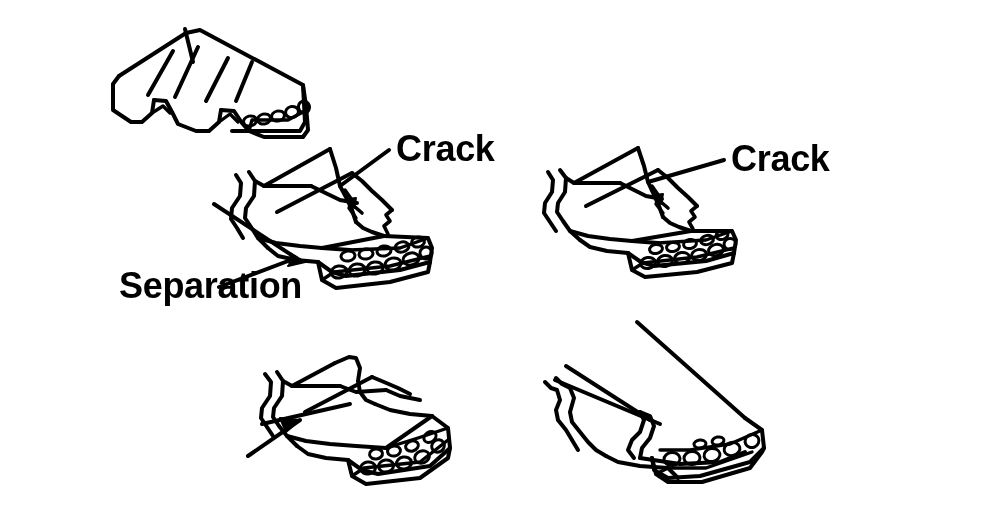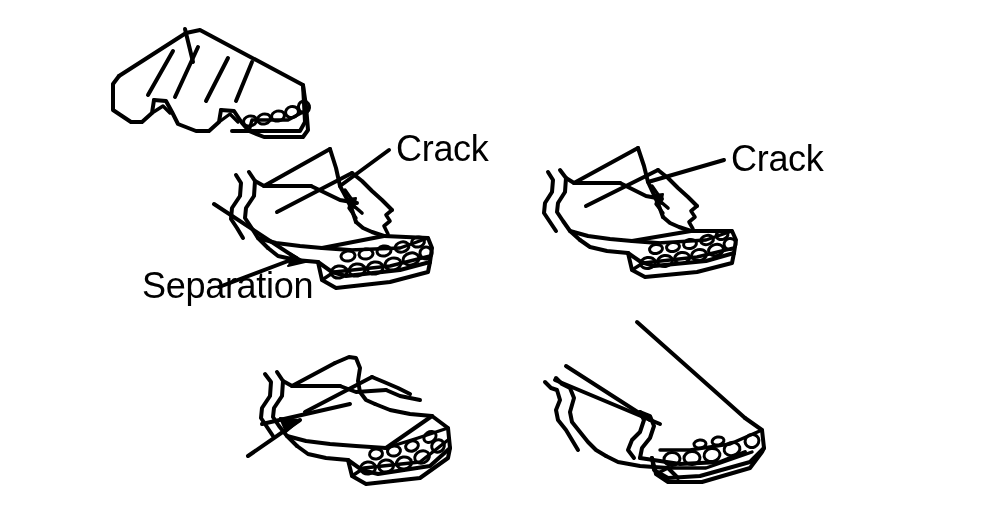--- a/index.html
+++ b/index.html
@@ -18,38 +18,38 @@
   #art {
     position: absolute;
     left: 0;
     top: 0;
     width: 992px;
     height: 512px;
   }
   .label {
     position: absolute;
     font-family: "Liberation Sans", sans-serif;
-    font-weight: normal;
+    font-weight: bold;
     color: #000000;
     white-space: nowrap;
     line-height: 1;
     letter-spacing: -0.3px;
   }
   #label-crack-1 {
     left: 396px;
     top: 131px;
     font-size: 36px;
   }
   #label-crack-2 {
     left: 731px;
     top: 141px;
     font-size: 36px;
   }
   #label-separation {
-    left: 142px;
+    left: 119px;
     top: 268px;
     font-size: 36px;
   }
 </style>
 </head>
 <body>
 
 <div id="figure">
 
   <svg id="art" viewBox="0 0 992 512" xmlns="http://www.w3.org/2000/svg">

